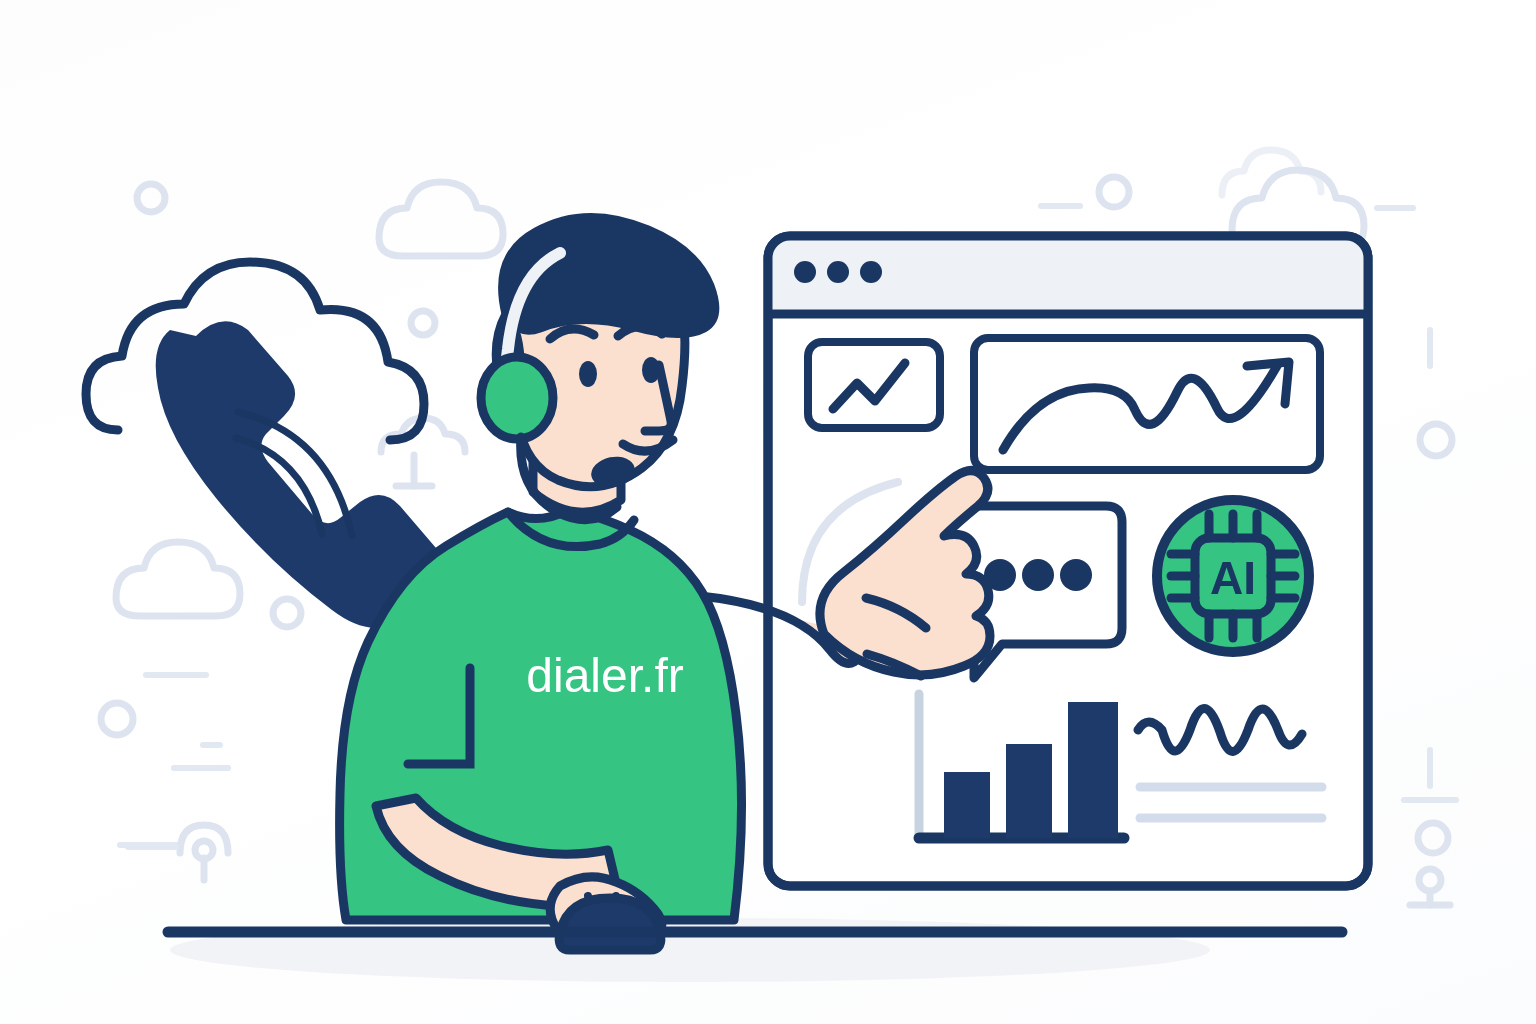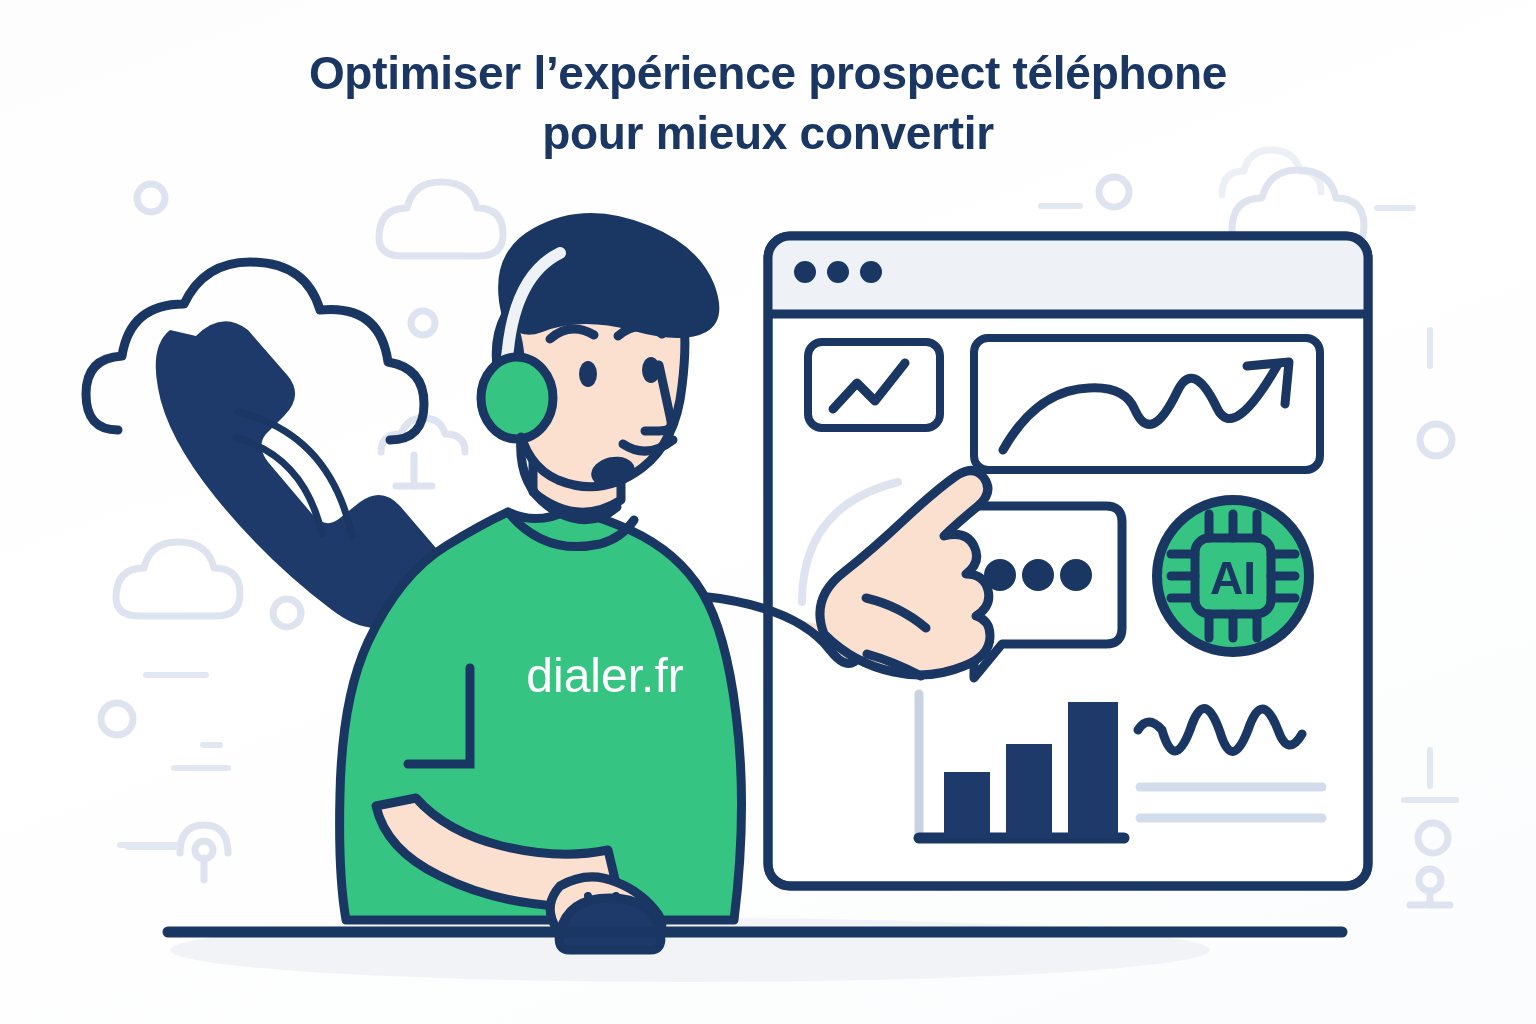--- a/index.html
+++ b/index.html
@@ -29,22 +29,20 @@
     white-space: pre-line;
     font-family: "Liberation Sans", sans-serif;
   }
   #art { position: absolute; left: 0; top: 0; }
 </style>
 </head>
 <body>
 
 <div id="stage">
 
-  <div id="title">Optimiser l’expérience prospect téléphone
-pour mieux convertir</div>
 
   <svg id="art" width="1536" height="1024" viewBox="0 0 1536 1024" xmlns="http://www.w3.org/2000/svg">
 
     <defs>
       <style>
         .nv-s { fill:none; stroke:#1a3763; stroke-width:9; stroke-linecap:round; stroke-linejoin:round; }
         .nv-s-thin { fill:none; stroke:#1a3763; stroke-width:7; stroke-linecap:round; stroke-linejoin:round; }
         .nv-f { fill:#1d3a6b; }
         .skin { fill:#fbe0cf; stroke:#1a3763; stroke-width:9; stroke-linejoin:round; stroke-linecap:round; }
         .shirt { fill:#35c482; stroke:#1a3763; stroke-width:9; stroke-linejoin:round; stroke-linecap:round; }

